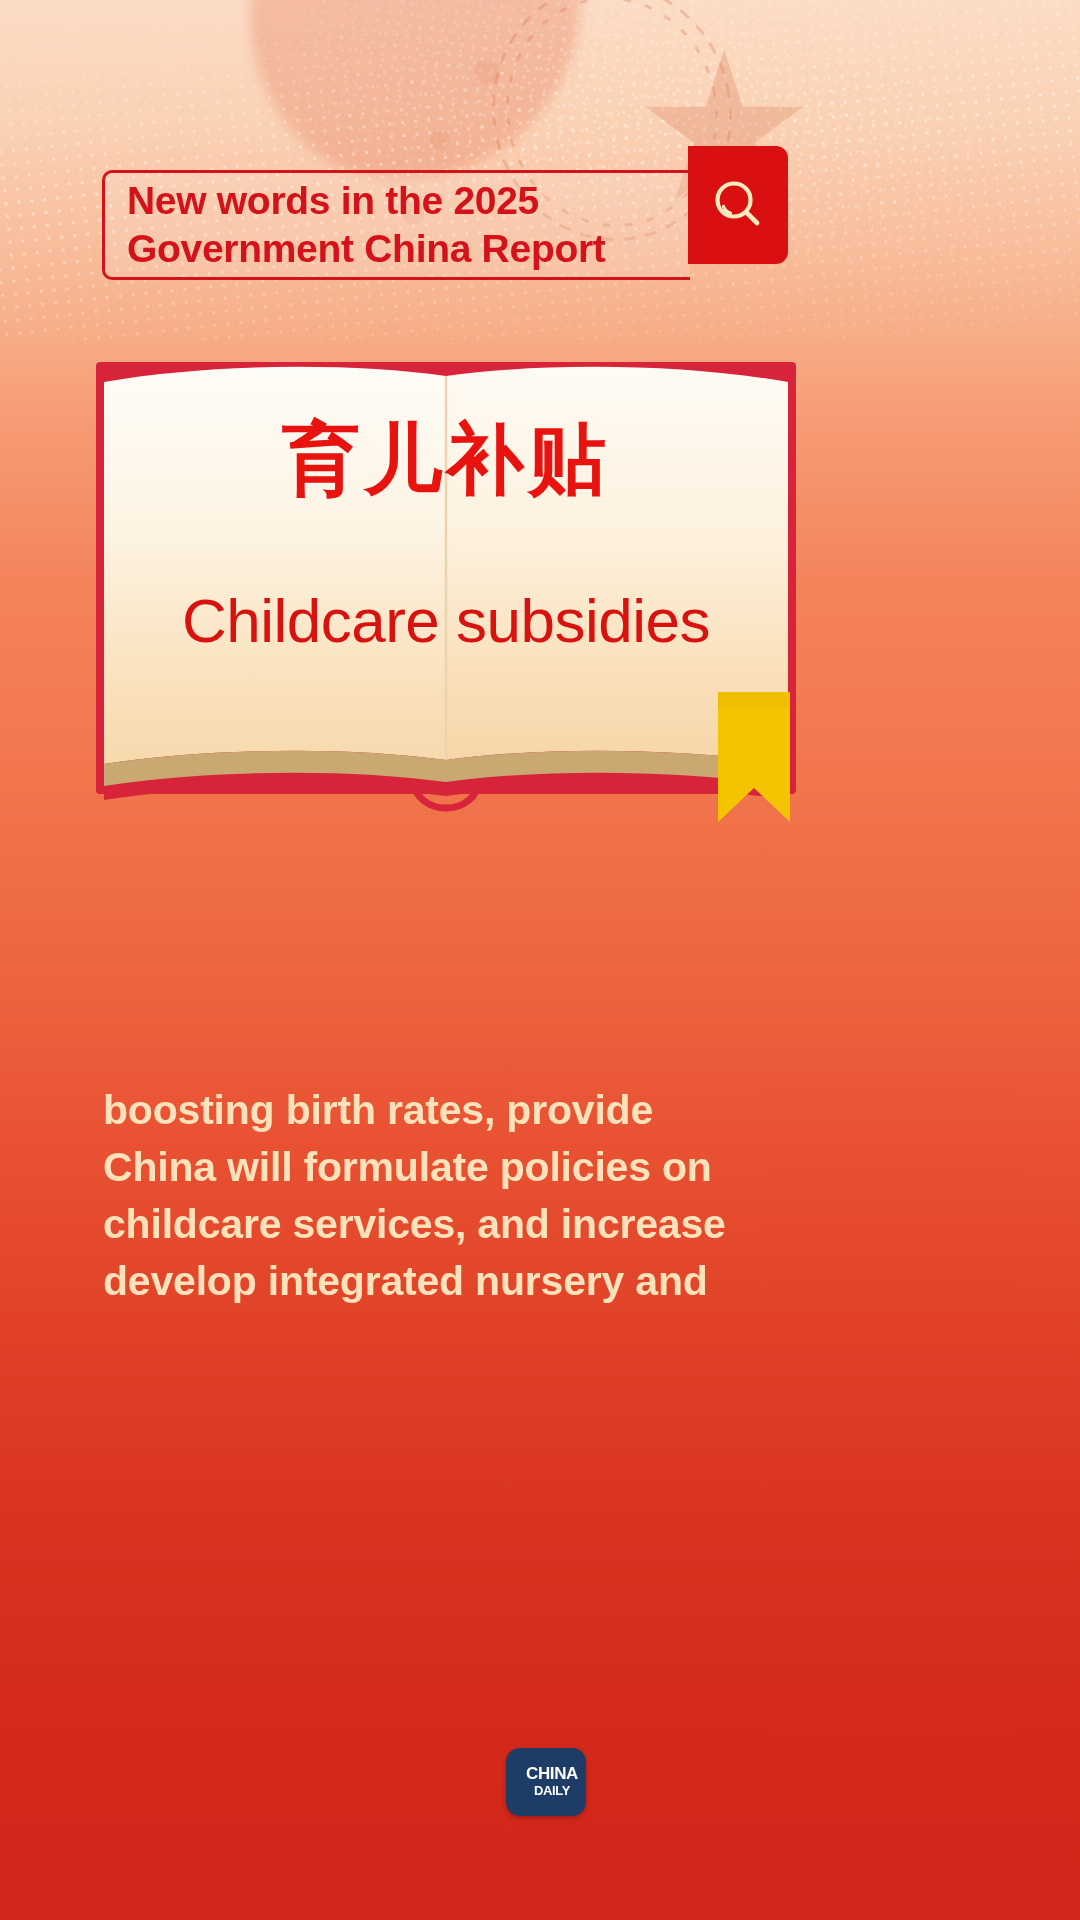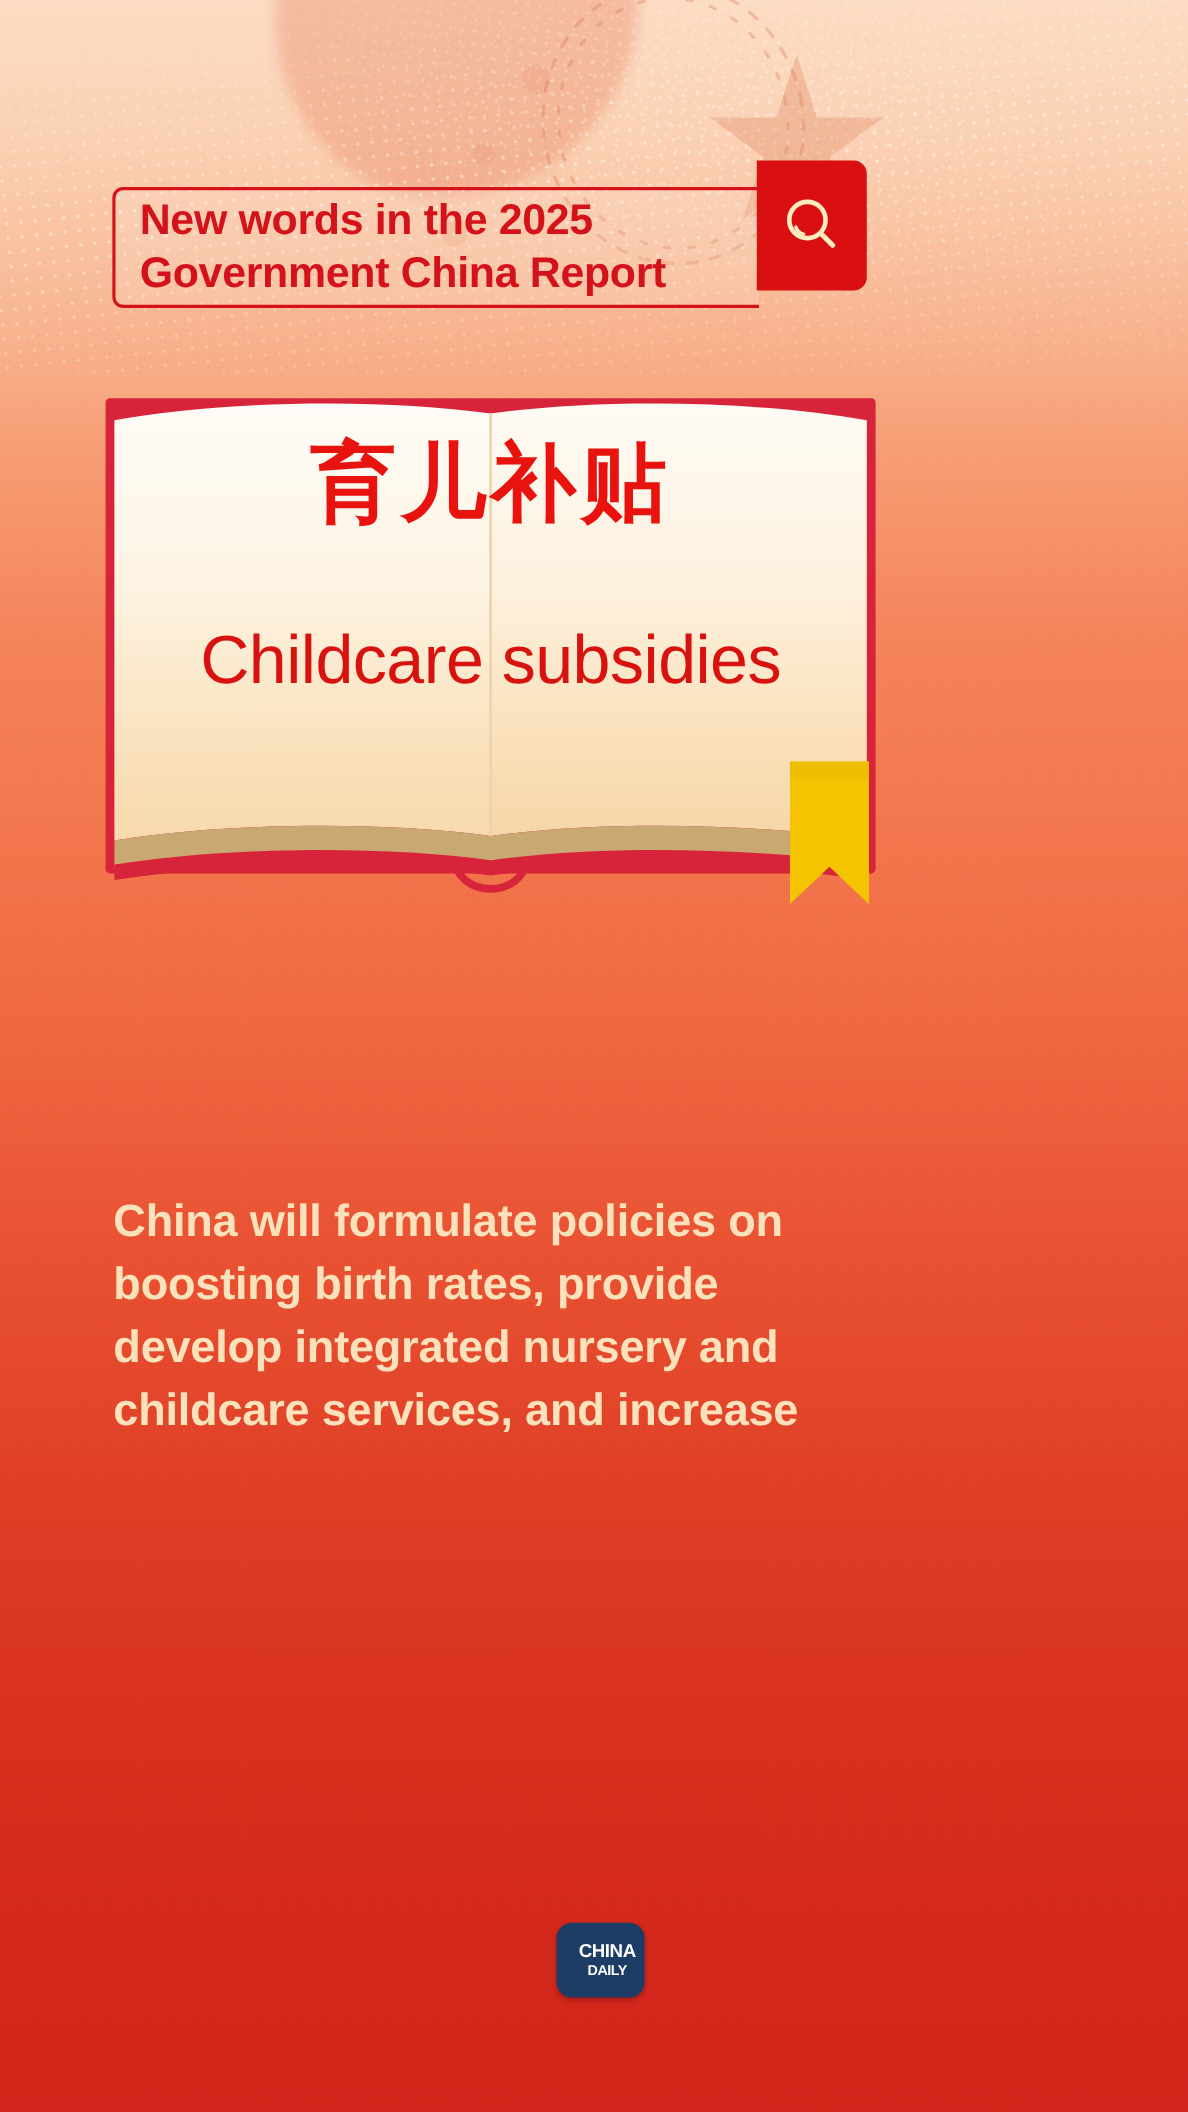--- a/index.html
+++ b/index.html
@@ -150,21 +150,21 @@
     position: absolute;
     left: 0;
     top: 0;
     width: 700px;
     height: 432px;
     display: flex;
     flex-direction: column;
     align-items: center;
   }
   .book-cn {
-    margin-top: 38px;
+    margin-top: 58px;
     color: #e8120f;
     font-size: 78px;
     font-weight: bold;
     letter-spacing: 4px;
     line-height: 1;
     font-family: "DejaVu Sans", "Liberation Sans", sans-serif;
   }
   .book-en {
     margin-top: 92px;
     color: #d8120f;
@@ -314,24 +314,24 @@
       <div class="book-en">Childcare subsidies</div>
     </div>
 
     <svg class="bookmark" width="72" height="130" viewBox="0 0 72 130">
       <polygon points="0,0 72,0 72,130 36,96 0,130" fill="#f5c400"></polygon>
       <polygon points="0,0 72,0 72,16 0,16" fill="#e9b800" opacity=".45"></polygon>
     </svg>
   </div>
 
   <div class="body-copy">
+    <div class="body-line">boosting birth rates, provide</div>
     <div class="body-line">China will formulate policies on</div>
-    <div class="body-line">boosting birth rates, provide</div>
+    <div class="body-line">childcare services, and increase</div>
     <div class="body-line">develop integrated nursery and</div>
-    <div class="body-line">childcare services, and increase</div>
   </div>
 
   <div class="logo">
     <div class="logo-l1">CHINA</div>
     <div class="logo-l2">DAILY</div>
   </div>
 
 </div>
 
 </body></html>

